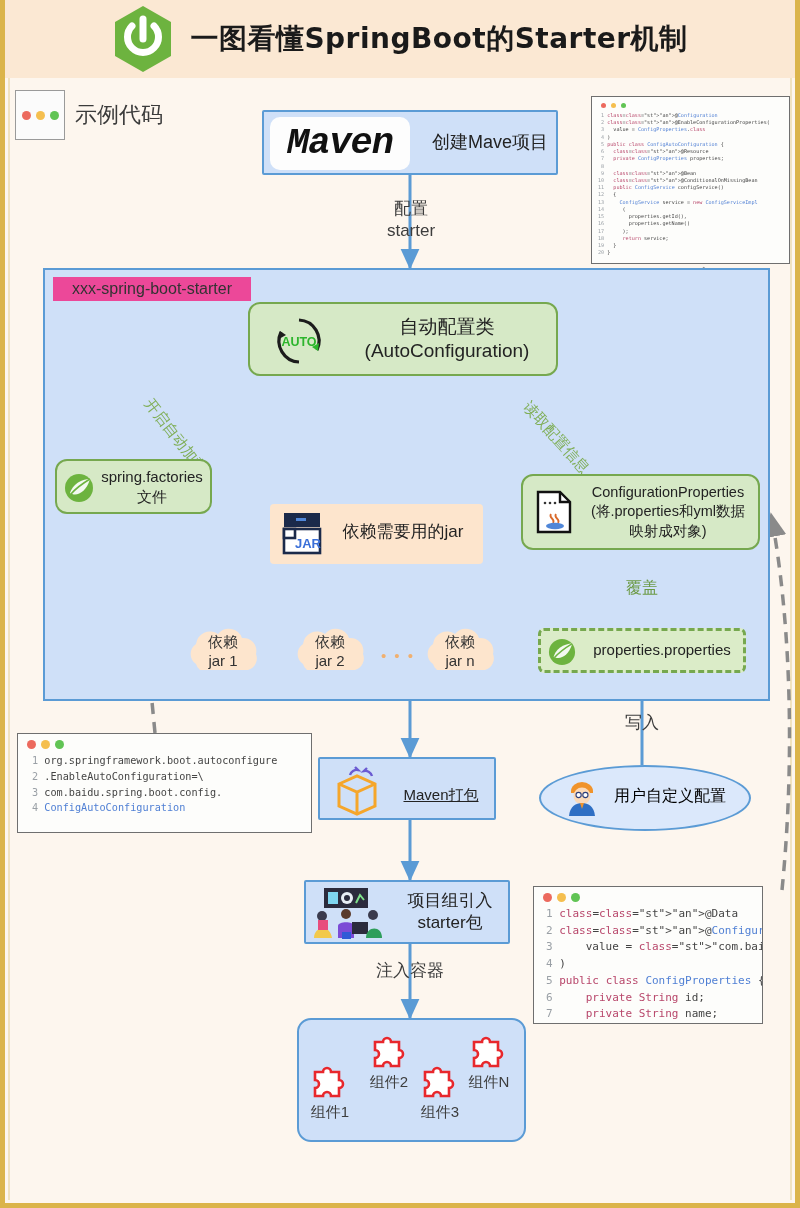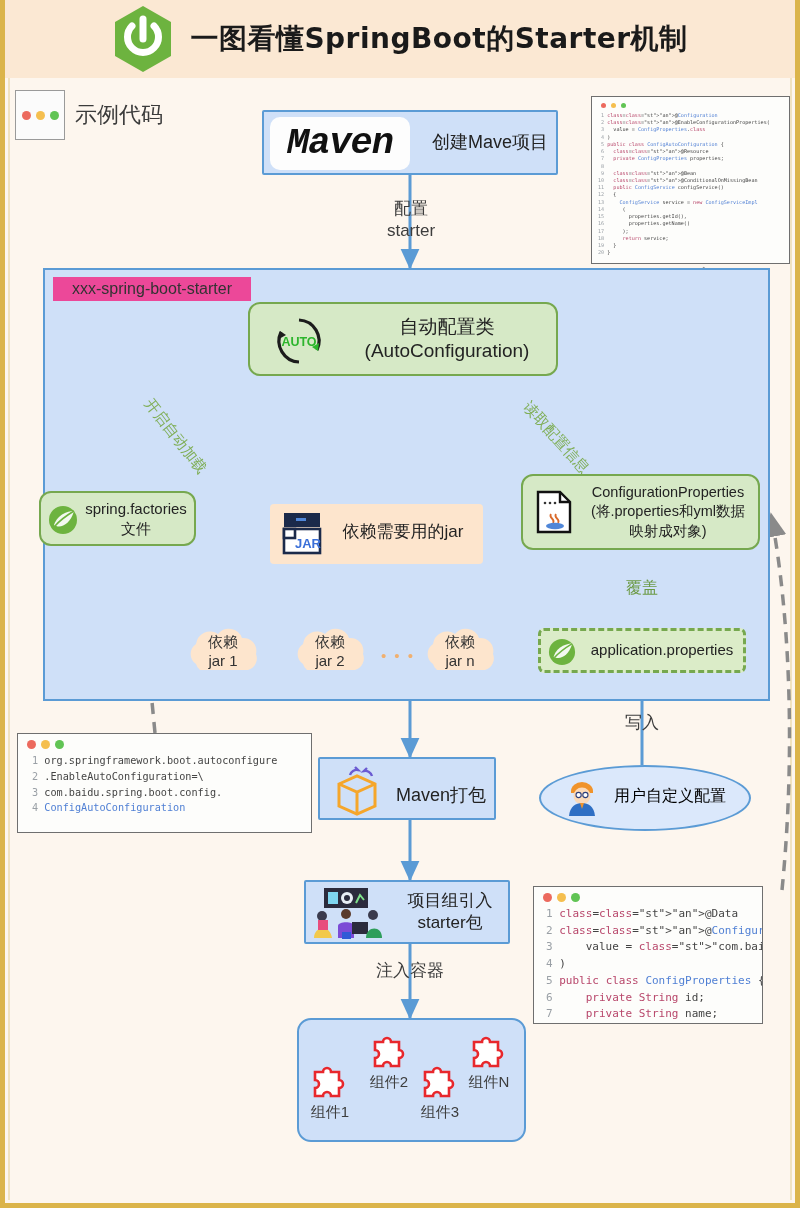--- a/index.html
+++ b/index.html
@@ -147,21 +147,21 @@
     <div style="position:absolute;left:88px;top:0;width:218px;height:70px;display:flex;
                 flex-direction:column;align-items:center;justify-content:center;font-size:19px;">
       <span>自动配置类</span>
       <span>(AutoConfiguration)</span>
     </div>
   </div>
 
   <span class="rot-green" style="left:150px;top:395px;transform:rotate(52deg);transform-origin:left top;">开启自动加载</span>
   <span class="rot-green" style="left:528px;top:398px;transform:rotate(48deg);transform-origin:left top;">读取配置信息</span>
 
-  <div class="node green-box" style="left:34px;top:459px;width:157px;height:55px;margin-top:32px;">
+  <div class="node green-box" style="left:50px;top:459px;width:157px;height:55px;">
     <svg width="30" height="30" viewBox="0 0 30 30" style="position:absolute;left:7px;top:12px;">
       <circle cx="15" cy="15" r="14" fill="#6db33f"></circle>
       <path d="M6 20 C 10 8, 22 6, 26 6 C 22 20, 12 24, 6 20 Z" fill="#fff" opacity=".92"></path>
       <path d="M7 21 C 13 14, 21 9, 26 6" stroke="#6db33f" stroke-width="1.6" fill="none"></path>
     </svg>
     <div style="position:absolute;left:36px;top:0;width:118px;height:51px;display:flex;
                 flex-direction:column;align-items:center;justify-content:center;font-size:15px;line-height:1.3;">
       <span>spring.factories</span>
       <span>文件</span>
     </div>
@@ -232,21 +232,21 @@
     </span>
   </div>
 
   <div class="node dashed-green" style="left:533px;top:628px;width:208px;height:45px;">
     <svg width="28" height="28" viewBox="0 0 30 30" style="position:absolute;left:7px;top:7px;">
       <circle cx="15" cy="15" r="14" fill="#6db33f"></circle>
       <path d="M6 20 C 10 8, 22 6, 26 6 C 22 20, 12 24, 6 20 Z" fill="#fff" opacity=".92"></path>
       <path d="M7 21 C 13 14, 21 9, 26 6" stroke="#6db33f" stroke-width="1.6" fill="none"></path>
     </svg>
     <span style="position:absolute;left:40px;top:0;width:162px;height:39px;display:flex;
-                 align-items:center;justify-content:center;font-size:15px;">application.properties</span>
+                 align-items:center;justify-content:center;font-size:15px;">properties.properties</span>
   </div>
 
   <span class="elabel" style="left:612px;top:712px;width:50px;font-size:17px;">写入</span>
 
   <div style="position:absolute;left:534px;top:765px;width:208px;height:62px;
               background:#dbe8fb;border:2px solid #5b9bd5;border-radius:50%;
               display:flex;align-items:center;justify-content:center;">
     <svg width="34" height="38" viewBox="0 0 34 38" style="position:absolute;left:24px;top:11px;">
       <path d="M6 13 A11 9 0 0 1 28 13 L28 15 L6 15 Z" fill="#f0932b"></path>
       <circle cx="17" cy="18" r="8.5" fill="#fbd9b8"></circle>
@@ -260,21 +260,21 @@
   </div>
 
   <div class="node blue-box" style="left:313px;top:757px;width:178px;height:63px;">
     <svg width="54" height="50" viewBox="0 0 54 50" style="position:absolute;left:10px;top:7px;">
       <path d="M9 18 L27 10 L45 18 L45 40 L27 48 L9 40 Z" fill="none" stroke="#f5a62b" stroke-width="3"></path>
       <path d="M9 18 L27 26 L45 18 M27 26 L27 48" fill="none" stroke="#f5a62b" stroke-width="3"></path>
       <path d="M20 9 A7 7 0 0 1 28 4 L25 1" fill="none" stroke="#6b5bd2" stroke-width="2.4"></path>
       <path d="M42 10 A7 7 0 0 0 34 5 L37 2" fill="none" stroke="#6b5bd2" stroke-width="2.4"></path>
     </svg>
     <span style="position:absolute;left:68px;top:0;width:106px;height:73px;display:flex;
-                 align-items:center;justify-content:center;font-size:18px;">Maven打包</span>
+                 align-items:center;justify-content:center;font-size:15px;text-decoration:underline;">Maven打包</span>
   </div>
 
   <div class="node blue-box" style="left:299px;top:880px;width:206px;height:64px;">
     <svg width="76" height="56" viewBox="0 0 76 56" style="position:absolute;left:4px;top:4px;">
       <rect x="14" y="2" width="44" height="20" fill="#2b2b3d"></rect>
       <rect x="18" y="6" width="10" height="12" fill="#7fd6f0"></rect>
       <circle cx="37" cy="12" r="6" fill="#e8eef5"></circle>
         <circle cx="37" cy="12" r="3" fill="#2b2b3d"></circle>
       <path d="M46 17 L50 9 L54 14" stroke="#7ee08a" stroke-width="2" fill="none"></path>
       <circle cx="12" cy="30" r="5" fill="#3b3b4d"></circle>

